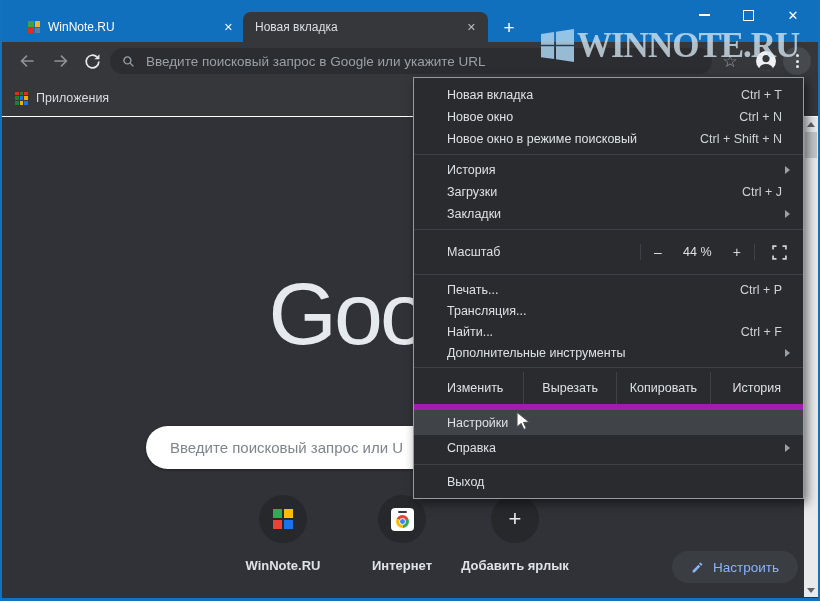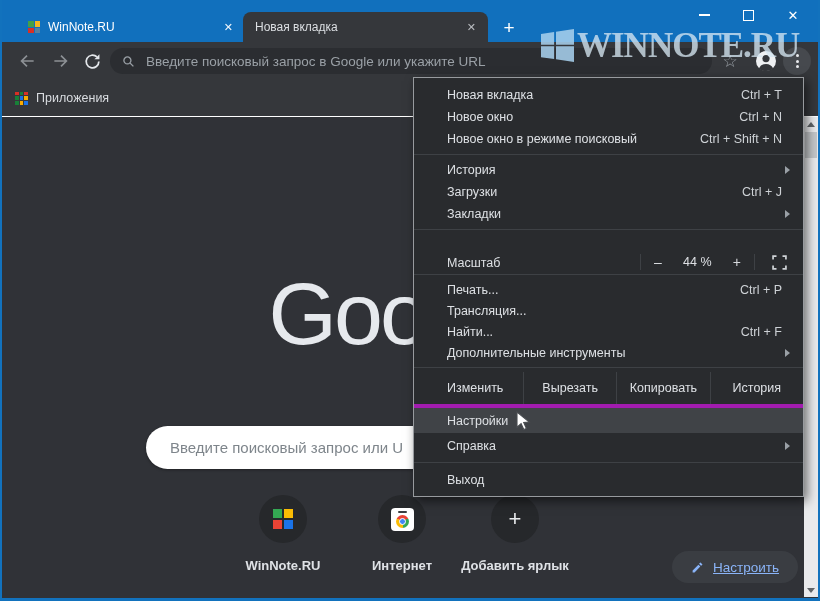--- a/index.html
+++ b/index.html
@@ -69,21 +69,21 @@
   .logo4 i{display:block;}
   .webstore{width:23px;height:23px;background:#fff;border-radius:4px;position:relative;}
   .webstore .handle{position:absolute;left:7px;top:3px;width:9px;height:2.5px;background:#3a3d40;border-radius:1px;}
   .webstore .chrome{position:absolute;left:5px;top:7.5px;width:13px;height:13px;border-radius:50%;
      background:conic-gradient(from -60deg,#ea4335 0 120deg,#34a853 120deg 240deg,#fbbc04 240deg 360deg);}
   .webstore .chrome::after{content:"";position:absolute;left:3.2px;top:3.2px;width:5px;height:5px;
      border-radius:50%;background:#4285f4;border:1.2px solid #fff;}
   .plus-glyph{color:#e8eaed;font-size:22px;font-weight:400;line-height:1;}
   .customize-btn{left:672px;top:551px;width:126px;height:32px;border-radius:16px;background:#3a3d42;
                  display:flex;align-items:center;justify-content:center;gap:9px;}
-  .customize-btn span{color:#8ab4f8;font-size:13.5px;font-weight:400;text-decoration:underline;}
+  .customize-btn span{color:#8ab4f8;font-size:13.5px;font-weight:400;}
 
   
   .scrollbar{left:804px;top:117px;width:14px;height:480px;background:#e9eaec;}
   .sb-btn{position:absolute;left:0;width:14px;height:14px;display:flex;align-items:center;justify-content:center;}
   .sb-up{top:0;} .sb-down{bottom:0;}
   .tri-up{width:0;height:0;border-left:4px solid transparent;border-right:4px solid transparent;border-bottom:5px solid #606468;}
   .tri-down{width:0;height:0;border-left:4px solid transparent;border-right:4px solid transparent;border-top:5px solid #606468;}
   .sb-thumb{position:absolute;left:1px;top:15px;width:12px;height:26px;background:#c3c6c9;}
 
   
@@ -95,28 +95,28 @@
         box-sizing:border-box;padding:6px 0 4px 0;}
   .mrow{height:22px;display:flex;align-items:center;padding:0 13px 0 33px;}
   .mrow.h21{height:21px;} .mrow.h25{height:25px;}
   .mrow .mlabel{flex:1;white-space:nowrap;}
   .mshort{color:#ced2d6;padding-right:8px;white-space:nowrap;}
   .marrow{width:0;height:0;border-top:4px solid transparent;border-bottom:4px solid transparent;
           border-left:5px solid #9aa0a6;margin-left:6px;}
   .msep{height:1px;background:#3e4145;margin:4px 0;}
   .highlight{background:#404347;}
 
-  .zoom-row{height:36px;display:flex;align-items:flex-end;}
+  .zoom-row{height:36px;display:flex;align-items:center;}
   .zoom-label{flex:1;display:flex;align-items:center;padding-left:33px;}
   .zoom-controls{width:115px;border-left:1px solid #3e4145;border-right:1px solid #3e4145;
                  display:flex;align-items:center;justify-content:space-between;padding:0 13px;box-sizing:border-box;}
   .zoom-btn{color:#d6d9dd;font-size:14px;}
   .fs-btn{width:48px;display:flex;align-items:center;justify-content:center;}
 
-  .edit-row{height:32px;display:flex;align-items:stretch;border-bottom:4px solid #a21caf;}
+  .edit-row{height:32px;display:flex;align-items:stretch;border-bottom:6px solid #a21caf;}
   .edit-label{width:109px;display:flex;align-items:center;padding-left:33px;box-sizing:border-box;}
   .edit-cell{flex:1;display:flex;align-items:center;justify-content:center;border-left:1px solid #3e4145;}
 
   
   .cursor{left:516px;top:411px;width:16px;height:22px;z-index:99;pointer-events:none;}
 </style>
 </head>
 <body>
 
 <div class="stage">

